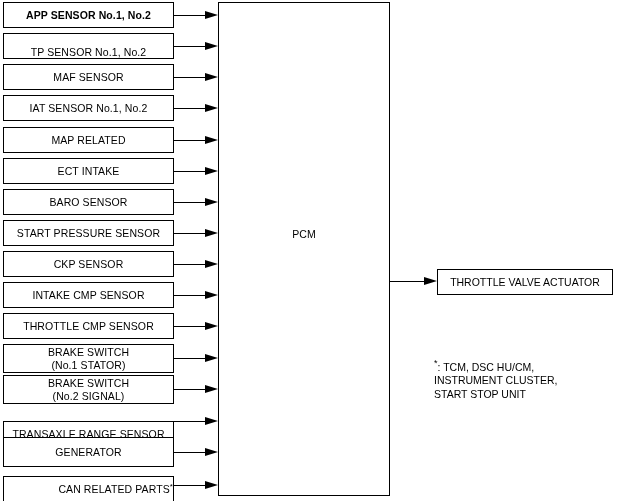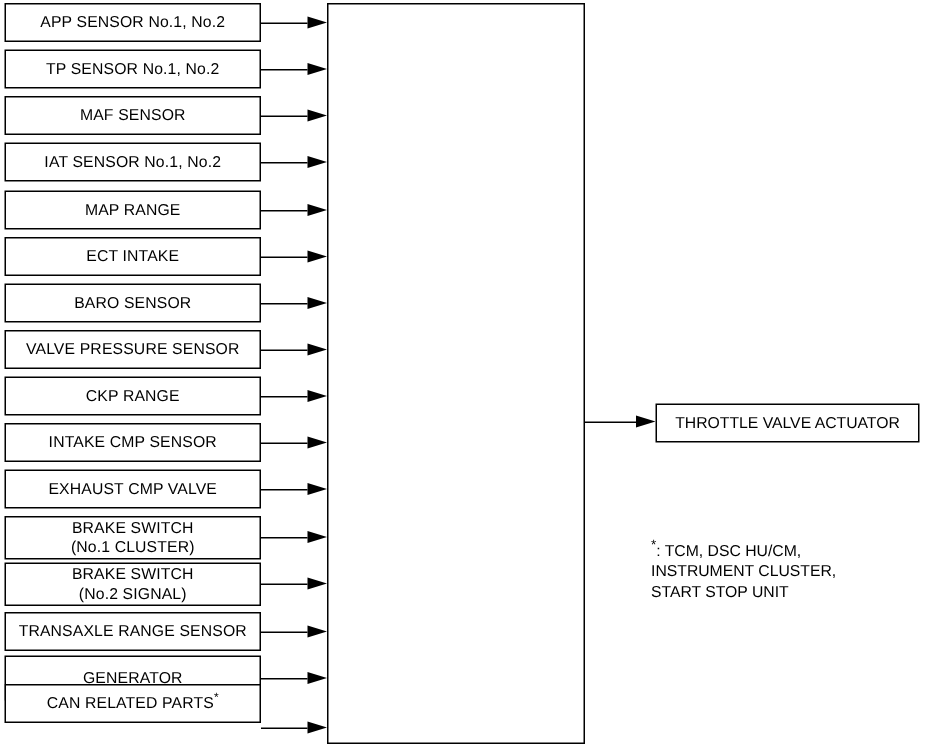--- a/index.html
+++ b/index.html
@@ -117,68 +117,68 @@
     vertical-align: super;
     line-height: 0;
   }
 </style>
 </head>
 <body>
 
 <div id="canvas">
 
   <div id="inputs-layer">
-      <div class="in-box" style="top: 2px; height: 26px;">
+      <div class="in-box" style="top: 2px; height: 26px; font-weight: bold;">
         <span class="ln">APP SENSOR No.1, No.2</span>
       </div>
-      <div class="in-box" style="top: 33px; height: 26px;">
+      <div class="in-box" style="top: 33px; height: 26px; justify-content: flex-end;">
         <span class="ln">TP SENSOR No.1, No.2</span>
       </div>
       <div class="in-box" style="top: 64px; height: 26px;">
         <span class="ln">MAF SENSOR</span>
       </div>
       <div class="in-box" style="top: 95px; height: 26px;">
         <span class="ln">IAT SENSOR No.1, No.2</span>
       </div>
       <div class="in-box" style="top: 127px; height: 26px;">
-        <span class="ln">MAP RANGE</span>
+        <span class="ln">MAP RELATED</span>
       </div>
       <div class="in-box" style="top: 158px; height: 26px;">
         <span class="ln">ECT INTAKE</span>
       </div>
       <div class="in-box" style="top: 189px; height: 26px;">
         <span class="ln">BARO SENSOR</span>
       </div>
       <div class="in-box" style="top: 220px; height: 26px;">
-        <span class="ln">VALVE PRESSURE SENSOR</span>
+        <span class="ln">START PRESSURE SENSOR</span>
       </div>
       <div class="in-box" style="top: 251px; height: 26px;">
-        <span class="ln">CKP RANGE</span>
+        <span class="ln">CKP SENSOR</span>
       </div>
       <div class="in-box" style="top: 282px; height: 26px;">
         <span class="ln">INTAKE CMP SENSOR</span>
       </div>
       <div class="in-box" style="top: 313px; height: 26px;">
-        <span class="ln">EXHAUST CMP VALVE</span>
+        <span class="ln">THROTTLE CMP SENSOR</span>
       </div>
       <div class="in-box" style="top: 344px; height: 29px;">
         <span class="ln">BRAKE SWITCH</span>
-        <span class="ln">(No.1 CLUSTER)</span>
+        <span class="ln">(No.1 STATOR)</span>
       </div>
       <div class="in-box" style="top: 375px; height: 29px;">
         <span class="ln">BRAKE SWITCH</span>
         <span class="ln">(No.2 SIGNAL)</span>
       </div>
-      <div class="in-box" style="top: 408px; height: 26px;">
+      <div class="in-box" style="top: 421px; height: 26px;">
         <span class="ln">TRANSAXLE RANGE SENSOR</span>
       </div>
       <div class="in-box" style="top: 437px; height: 30px;">
         <span class="ln">GENERATOR</span>
       </div>
-      <div class="in-box" style="top: 456px; height: 26px;">
+      <div class="in-box" style="top: 476px; height: 26px; align-items: flex-end;">
         <span class="ln">CAN RELATED PARTS<span class="sup">*</span></span>
       </div>
     </div>
 
   <div id="input-arrows-layer">
       <div class="arrow" style="left: 174px; top: 10.5px; width: 44px;">
         <div class="shaft" style="width: 31px;"></div>
         <div class="head" style="left: 31px;"></div>
       </div>
       <div class="arrow" style="left: 174px; top: 41.5px; width: 44px;">
@@ -237,20 +237,21 @@
         <div class="shaft" style="width: 31px;"></div>
         <div class="head" style="left: 31px;"></div>
       </div>
       <div class="arrow" style="left: 174px; top: 480.5px; width: 44px;">
         <div class="shaft" style="width: 31px;"></div>
         <div class="head" style="left: 31px;"></div>
       </div>
     </div>
 
   <div id="pcm-box"></div>
+  <div id="pcm-label">PCM</div>
 
   <div class="arrow" id="throttle-arrow" style="left:390px; top:277px; width:47px;">
     <div class="shaft" style="width:34px;"></div>
     <div class="head" style="left:34px;"></div>
   </div>
 
   <div id="footnote">
     <span class="star">*</span><span>: TCM, DSC HU/CM,</span><br>
     <span>INSTRUMENT CLUSTER,</span><br>
     <span>START STOP UNIT</span>

